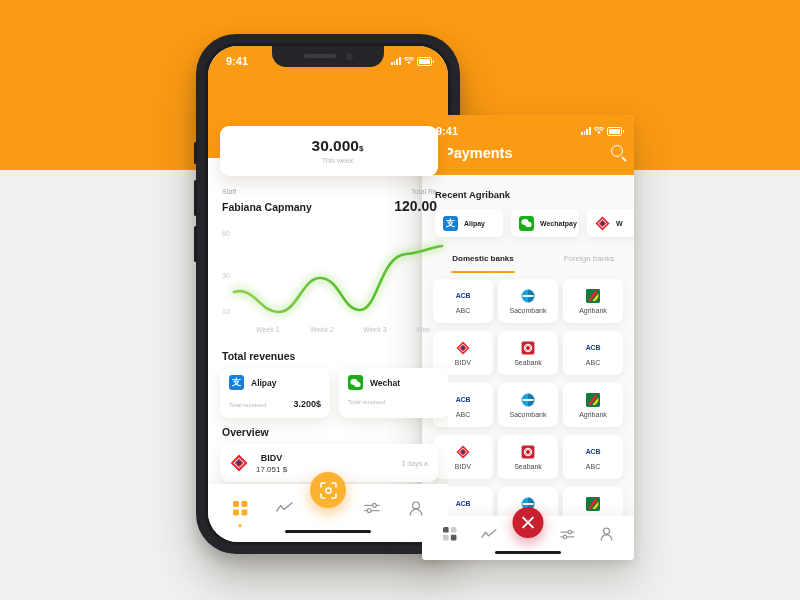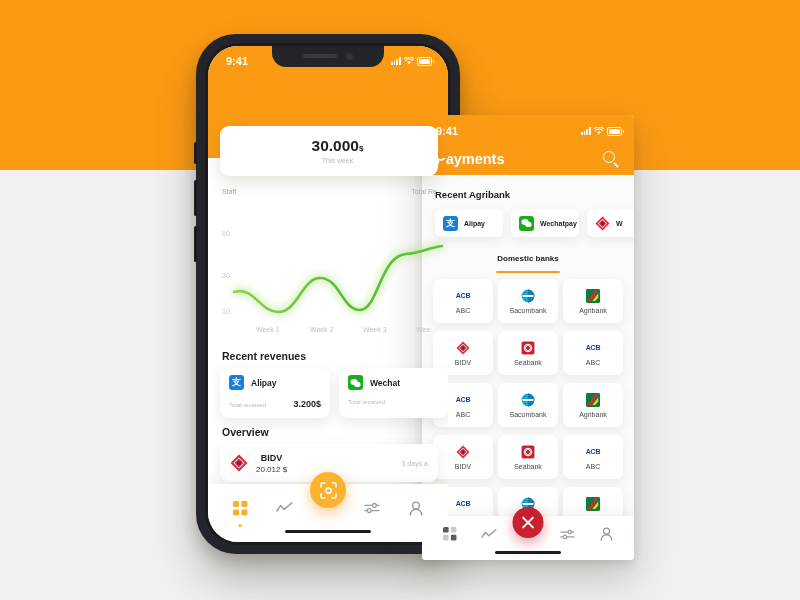--- a/index.html
+++ b/index.html
@@ -144,38 +144,38 @@
   .homebar{position:absolute;left:50%;transform:translateX(-50%);bottom:9px;width:86px;height:3.5px;border-radius:2px;background:#1d1d1f;z-index:13;}
 
   
   .phone2{
     position:absolute;left:422px;top:115px;width:212px;height:445px;
     background:#fff;border-radius:4px;overflow:hidden;
     box-shadow:0 18px 38px rgba(70,60,40,.26), 0 4px 10px rgba(0,0,0,.10);
   }
   .hdr2{position:absolute;left:0;top:0;width:100%;height:60px;background:#FB9A13;}
   .hdr2-row{
-    position:absolute;left:0;top:30px;width:100%;height:28px;
-    display:flex;align-items:center;justify-content:space-between;
+    position:absolute;left:8px;top:30px;width:100%;height:28px;
+    display:flex;align-items:flex-start;justify-content:space-between;
     padding:0 14px;box-sizing:border-box;gap:36px;
   }
   .title2{color:#fff;font-size:14.5px;font-weight:bold;}
 
   .p2body{position:absolute;left:0;top:60px;width:100%;bottom:0;background:#fafafa;}
   .sect-h2{position:absolute;left:13px;top:14px;font-size:9.5px;font-weight:bold;color:#1d1d1f;}
 
   .rpcards{position:absolute;left:13px;top:34px;display:flex;gap:8px;}
   .rpcard{
     width:68px;height:28px;background:#fff;border-radius:6px;
     box-shadow:0 3px 8px rgba(120,100,60,.10);
     display:flex;align-items:center;gap:6px;padding-left:8px;box-sizing:border-box;
   }
   .rpname{font-size:7px;font-weight:bold;color:#1d1d1f;white-space:nowrap;}
 
-  .tabs2{position:absolute;left:0;top:74px;width:100%;height:24px;display:flex;}
+  .tabs2{position:absolute;left:8px;top:74px;width:100%;height:24px;display:flex;}
   .tab2{flex:1;text-align:center;font-size:8px;color:#b5b5ba;position:relative;padding-top:5px;}
   .tab2.active{color:#1d1d1f;font-weight:bold;}
   .tab2.active::after{content:"";position:absolute;left:50%;transform:translateX(-50%);bottom:0;width:64px;height:2px;background:#FB9A13;border-radius:2px;}
 
   .bankgrid{
     position:absolute;left:11px;top:104px;width:190px;
     display:grid;grid-template-columns:repeat(3,60px);gap:8px 5px;
   }
   .bankcell{
     width:60px;height:44px;background:#fff;border-radius:7px;
@@ -257,20 +257,24 @@
         <div class="statcard">
           <div class="statcell">
             <div class="statbig"><span>30.000</span><sup>$</sup></div>
             <div class="statsub">This week</div>
           </div>
         </div>
 
         <div class="staffrow">
           <span class="lbl-sm">Staff</span>
           <span class="lbl-sm">Total Re</span>
+        </div>
+        <div class="staffrow2">
+          <span class="staffname">Fabiana Capmany</span>
+          <span class="totalrev">120.00</span>
         </div>
 
         <div class="chartbox">
           <span class="ytick" style="left:2px;top:6px;">60</span>
           <span class="ytick" style="left:2px;top:48px;">30</span>
           <span class="ytick" style="left:2px;top:84px;">10</span>
           <svg width="230" height="120" viewBox="0 0 230 120">
             <defs>
               <filter id="glow" x="-40%" y="-60%" width="180%" height="240%">
                 <feGaussianBlur stdDeviation="4.2" result="b"></feGaussianBlur>
@@ -287,21 +291,21 @@
             </defs>
             <path d="M14,68 C34,62 40,88 58,88 C78,88 82,54 100,54 C120,54 122,86 140,86 C158,86 160,32 186,30 C200,29 208,24 222,22" fill="none" stroke="#9BDC6B" stroke-width="4" stroke-linecap="round" opacity="0.45" filter="url(#glow)"></path>
             <path d="M14,68 C34,62 40,88 58,88 C78,88 82,54 100,54 C120,54 122,86 140,86 C158,86 160,32 186,30 C200,29 208,24 222,22" fill="none" stroke="url(#gl)" stroke-width="2.6" stroke-linecap="round"></path>
           </svg>
           <span class="xtick" style="left:36px;top:102px;">Week 1</span>
           <span class="xtick" style="left:90px;top:102px;">Week 2</span>
           <span class="xtick" style="left:143px;top:102px;">Week 3</span>
           <span class="xtick" style="left:196px;top:102px;overflow:hidden;width:14px;white-space:nowrap;">Week 4</span>
         </div>
 
-        <div class="sect-h" style="left:14px;top:304px;">Recent revenues</div>
+        <div class="sect-h" style="left:14px;top:304px;">Total revenues</div>
 
         <div class="revcards">
           <div class="revcard">
             <div class="revtop">
               <span class="lg-alipay">支</span>
               <span class="revname">Alipay</span>
             </div>
             <div class="revbot">
               <span class="revlbl">Total received</span>
               <span class="revamt">3.200$</span>
@@ -328,21 +332,21 @@
 
         <div class="histcard">
           <svg width="18" height="18" viewBox="0 0 18 18">
             <polygon points="9,0.6 17.4,9 9,17.4 0.6,9" fill="#E3262F"></polygon>
             <polygon points="9,3.4 14.6,9 9,14.6 3.4,9" fill="#fff"></polygon>
             <polygon points="9,4.6 13.4,9 9,13.4 4.6,9" fill="#E3262F"></polygon>
             <circle cx="9" cy="9" r="2.1" fill="#1B3FA0"></circle>
           </svg>
           <span>
             <div class="histname">BIDV</div>
-            <div class="histamt">20.012 $</div>
+            <div class="histamt">17.051 $</div>
           </span>
           <span class="histtime">3 days a</span>
         </div>
 
       </div>
 
       <div class="tabbar1">
         <span class="tabi">
           <svg width="15" height="15" viewBox="0 0 15 15">
             <rect x="0" y="0" width="6" height="6" rx="1.3" fill="#FBAE2A"></rect>
@@ -442,20 +446,21 @@
           <polygon points="9,3.4 14.6,9 9,14.6 3.4,9" fill="#fff"></polygon>
           <polygon points="9,4.6 13.4,9 9,13.4 4.6,9" fill="#E3262F"></polygon>
           <circle cx="9" cy="9" r="2.1" fill="#1B3FA0"></circle>
         </svg>
         <span class="rpname">W</span>
       </div>
     </div>
 
     <div class="tabs2">
       <div class="tab2 active">Domestic banks</div>
+      <div class="tab2">Foreign banks</div>
     </div>
 
     <div class="bankgrid">
 
       <div class="bankcell">
           <span class="logo logo-acb">ACB</span>
           <span class="bankname">ABC</span>
         </div>
       <div class="bankcell">
           <span class="logo">

